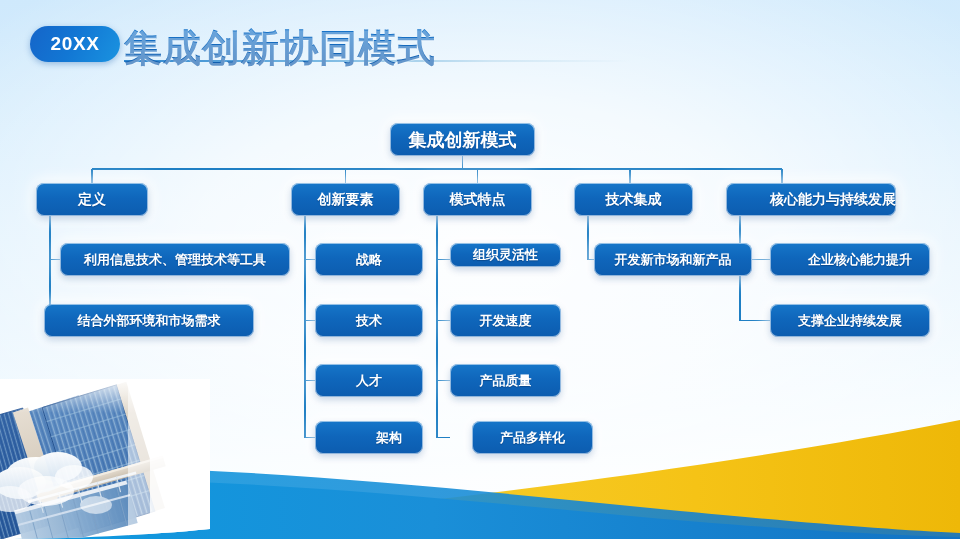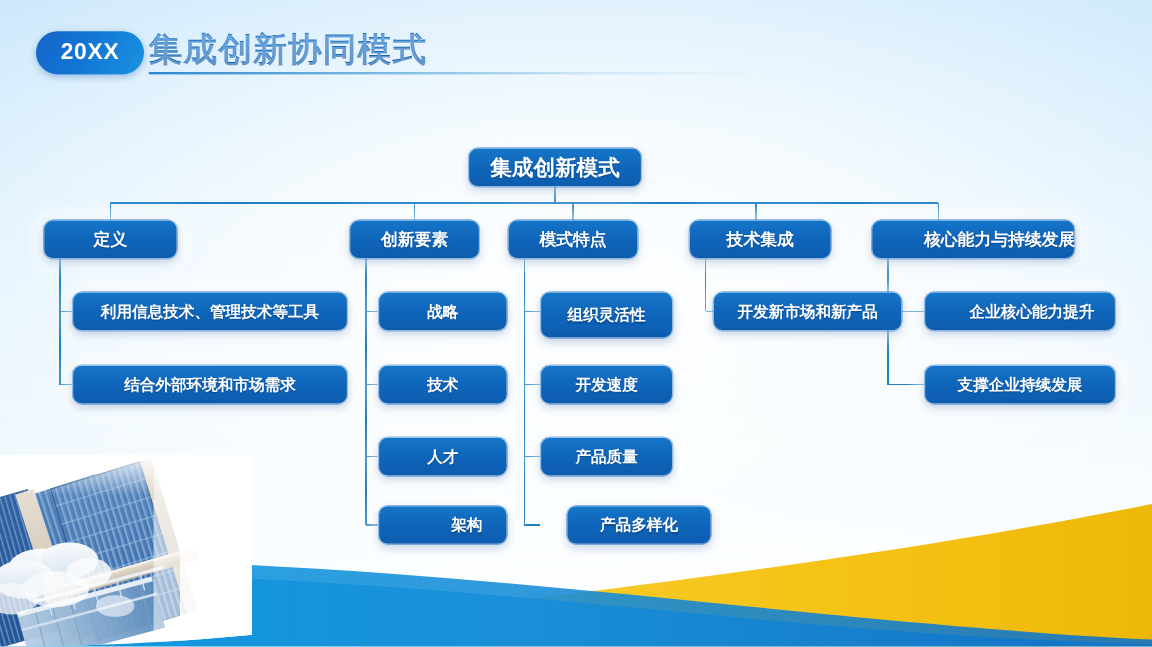--- a/index.html
+++ b/index.html
@@ -64,21 +64,21 @@
     color: #ffffff;
     font-size: 19px;
     font-weight: bold;
     letter-spacing: 0.6px;
   }
 
   .title-cn {
     position: absolute;
     left: 124px;
     top: 23px;
-    font-size: 28px;
+    font-size: 38px;
     font-weight: bold;
     letter-spacing: 1px;
     color: #1163b9;
     background: linear-gradient(180deg, #1a79cf 0%, #0e56a6 100%);
     -webkit-background-clip: text;
     background-clip: text;
     -webkit-text-fill-color: transparent;
     text-shadow: 0 1px 0 rgba(255,255,255,0.35);
     white-space: nowrap;
   }
@@ -206,42 +206,42 @@
   <div id="diagram">
       <div class="node lvl1" style="left: 390px; top: 123px; width: 145px; height: 33px;">
         <span>集成创新模式</span>
       </div>
       <div class="node lvl2" style="left: 36px; top: 183px; width: 112px; height: 33px;">
         <span>定义</span>
       </div>
       <div class="node lvl3" style="left: 60px; top: 243px; width: 230px; height: 33px;">
         <span>利用信息技术、管理技术等工具</span>
       </div>
-      <div class="node lvl3" style="left: 60px; top: 304px; width: 230px; height: 33px;">
+      <div class="node lvl3" style="left: 44px; top: 304px; width: 210px; height: 33px;">
         <span>结合外部环境和市场需求</span>
       </div>
       <div class="node lvl2" style="left: 291px; top: 183px; width: 109px; height: 33px;">
         <span>创新要素</span>
       </div>
       <div class="node lvl3" style="left: 315px; top: 243px; width: 108px; height: 33px;">
         <span>战略</span>
       </div>
       <div class="node lvl3" style="left: 315px; top: 304px; width: 108px; height: 33px;">
         <span>技术</span>
       </div>
       <div class="node lvl3" style="left: 315px; top: 364px; width: 108px; height: 33px;">
         <span>人才</span>
       </div>
       <div class="node lvl3" style="left: 315px; top: 421px; width: 108px; height: 33px; padding-left: 40px;">
         <span>架构</span>
       </div>
       <div class="node lvl2" style="left: 423px; top: 183px; width: 109px; height: 33px;">
         <span>模式特点</span>
       </div>
-      <div class="node lvl3" style="left: 450px; top: 243px; width: 111px; height: 39px;">
+      <div class="node lvl3" style="left: 450px; top: 243px; width: 111px; height: 24px;">
         <span>组织灵活性</span>
       </div>
       <div class="node lvl3" style="left: 450px; top: 304px; width: 111px; height: 33px;">
         <span>开发速度</span>
       </div>
       <div class="node lvl3" style="left: 450px; top: 364px; width: 111px; height: 33px;">
         <span>产品质量</span>
       </div>
       <div class="node lvl3" style="left: 472px; top: 421px; width: 121px; height: 33px;">
         <span>产品多样化</span>

